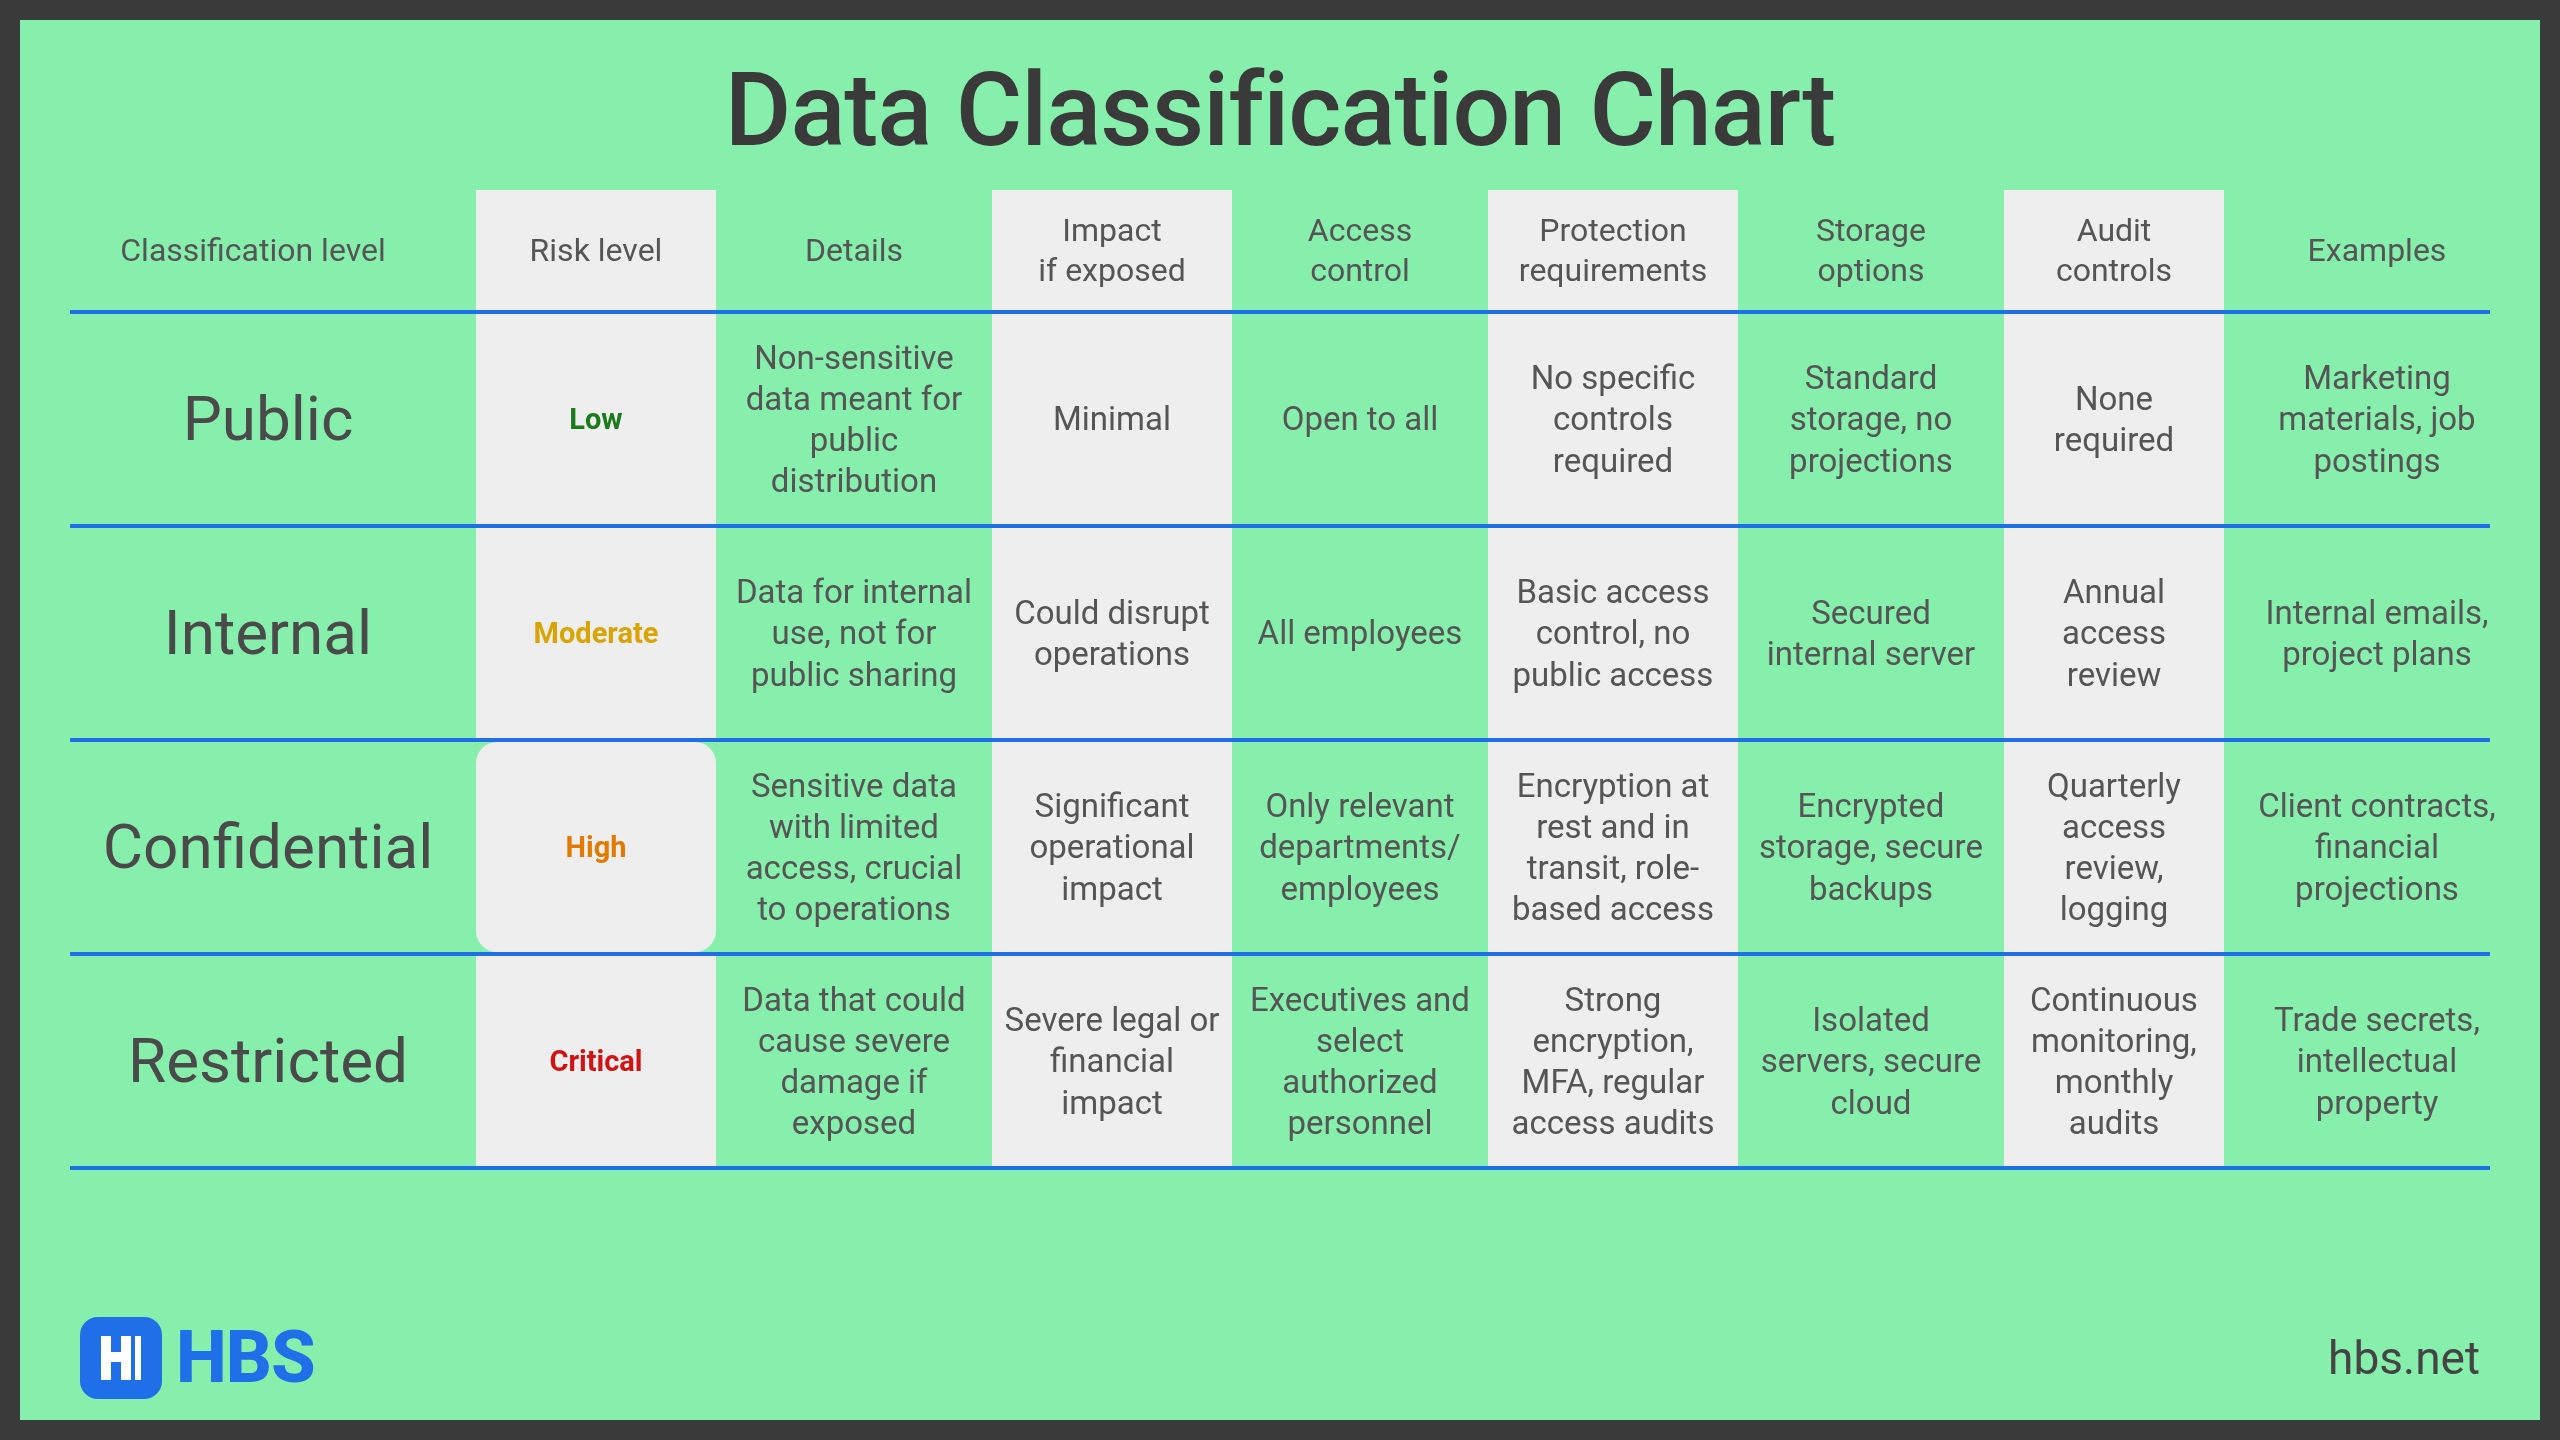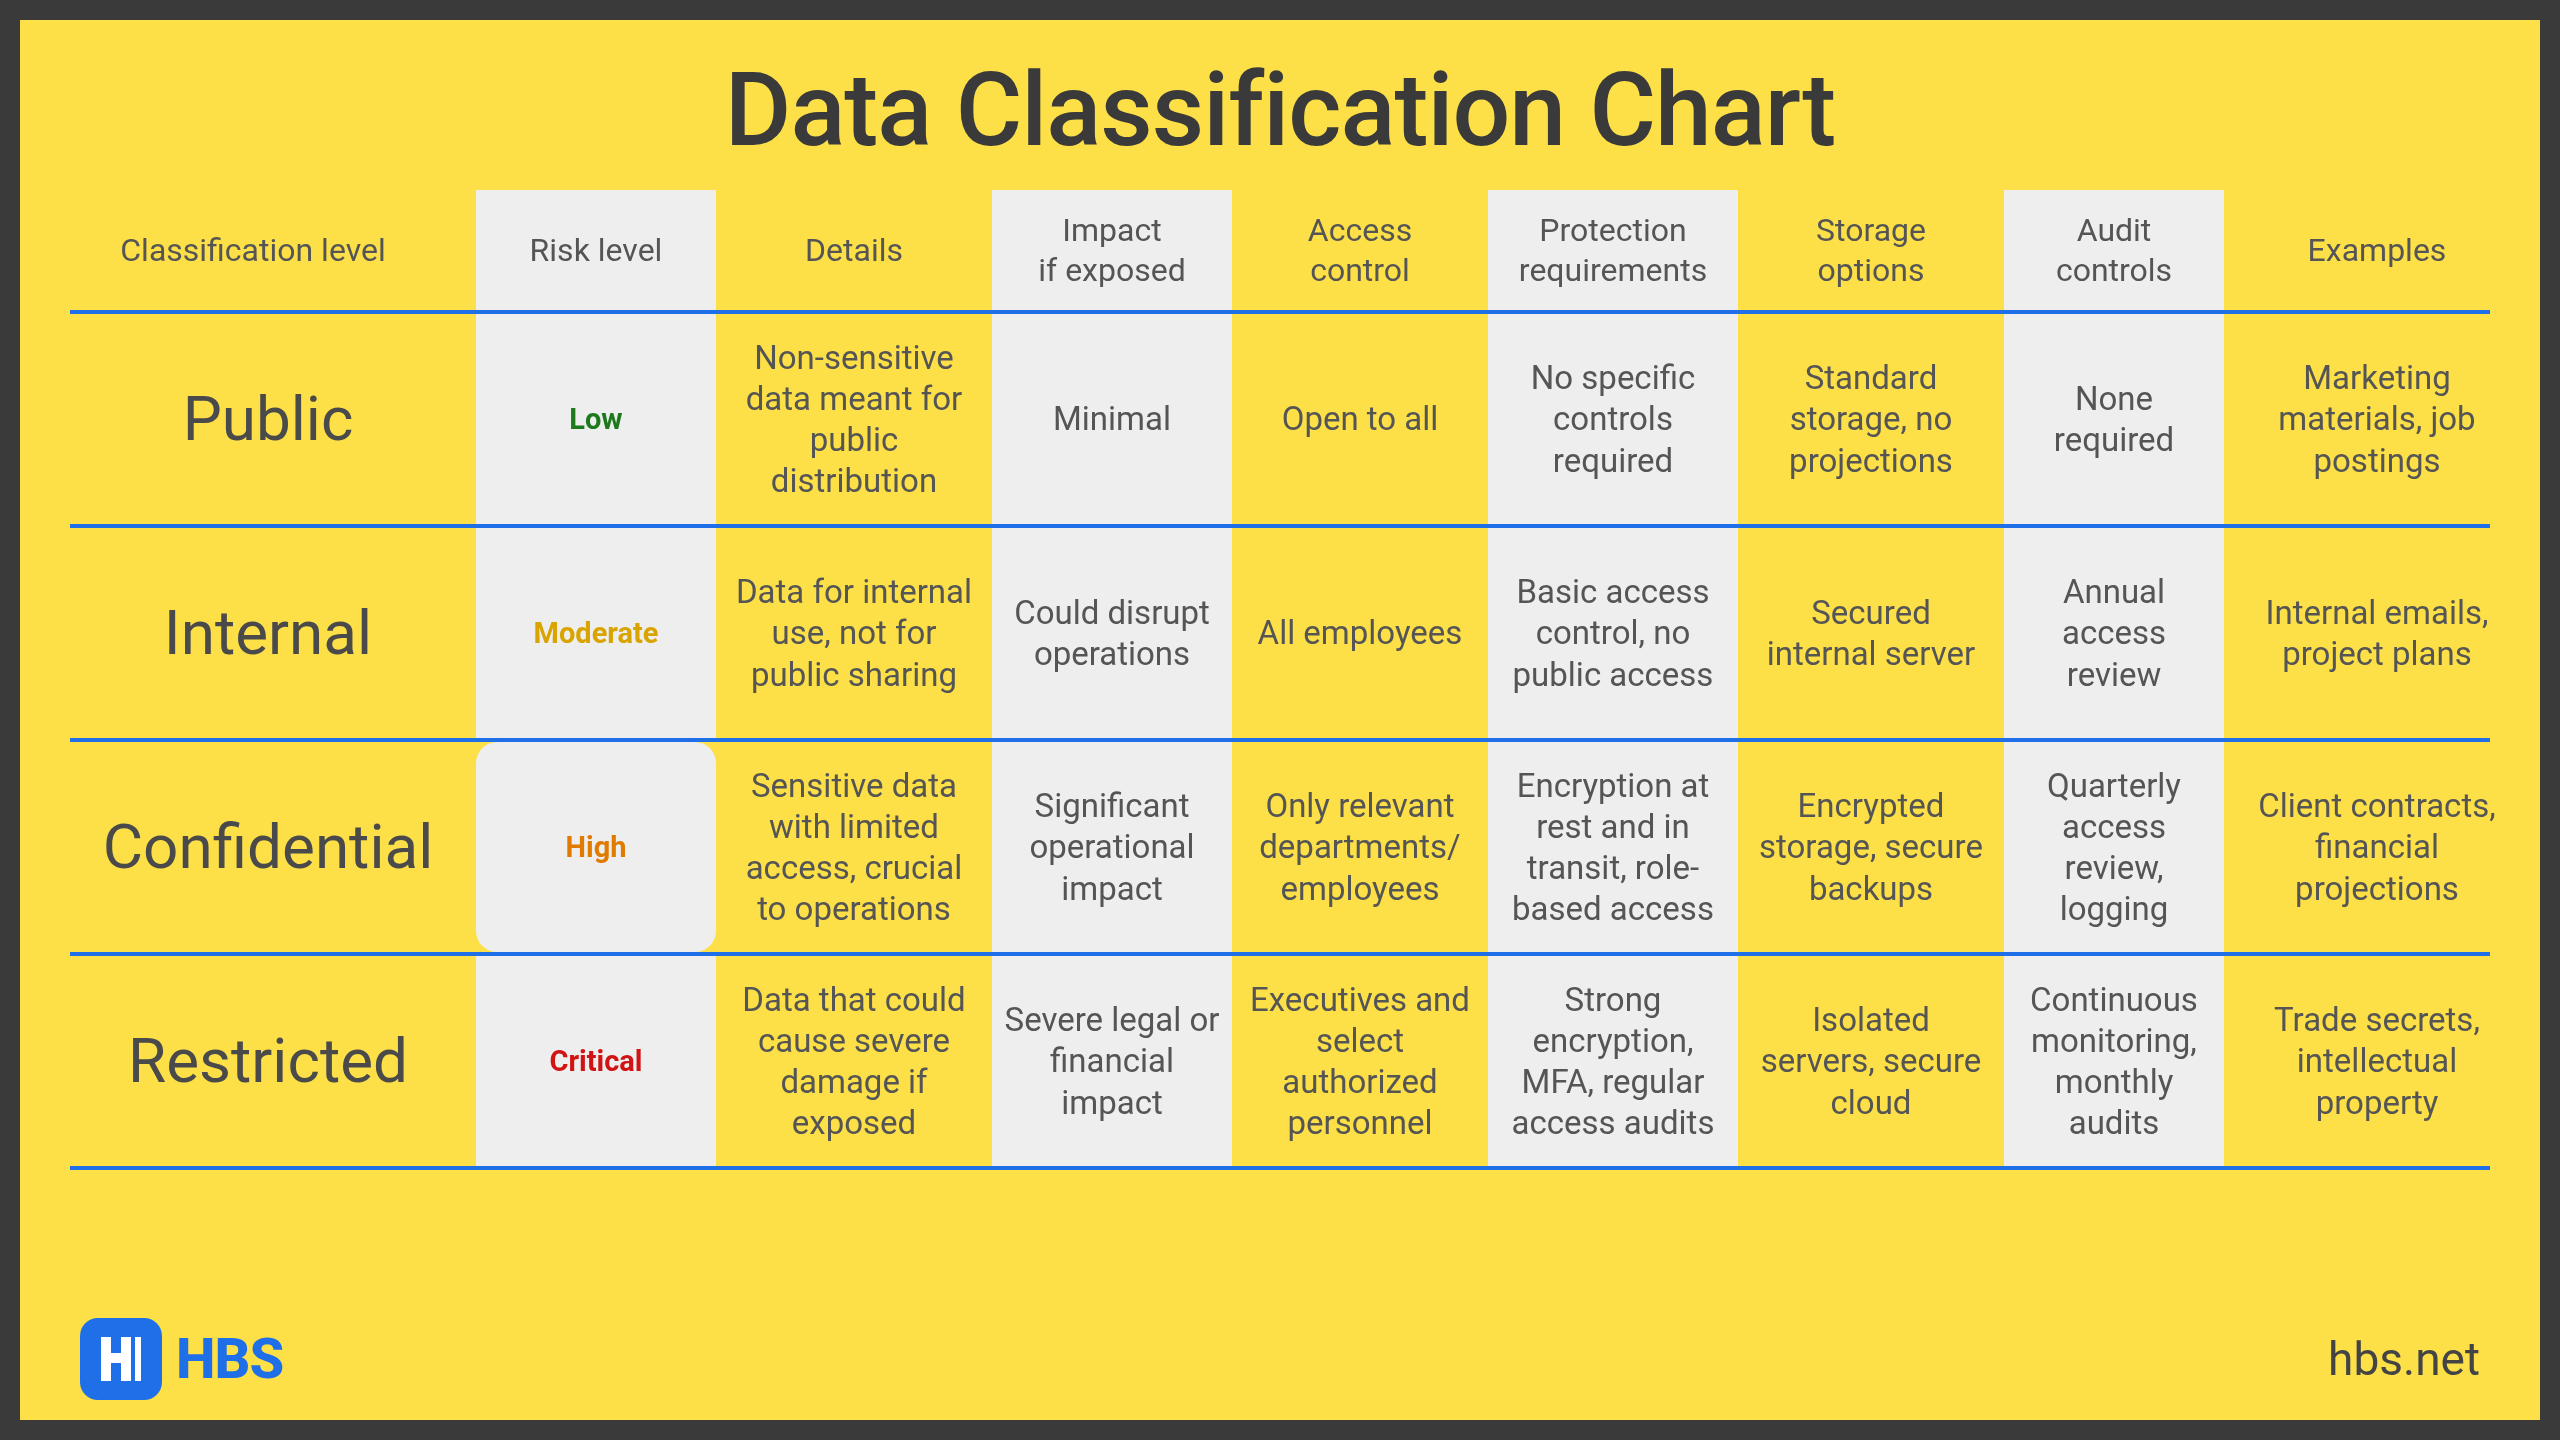--- a/index.html
+++ b/index.html
@@ -7,21 +7,21 @@
   body {
     font-family: -apple-system, BlinkMacSystemFont, "Segoe UI", Roboto, Helvetica, Arial, sans-serif;
     background: #3a3a3a;
     display: flex;
     align-items: center;
     justify-content: center;
     width: 2560px;
     height: 1440px;
   }
   .page {
-    background: #fde047;
+    background: #86efac;
     width: 2520px;
     height: 1400px;
     padding: 30px 50px 20px 50px;
     display: flex;
     flex-direction: column;
   }
   .title {
     font-size: 102px;
     font-weight: 500;
     color: #3a3a3a;
@@ -90,21 +90,21 @@
     width: 82px;
     height: 82px;
     background: #1e6fe8;
     border-radius: 18px;
     display: flex;
     align-items: center;
     justify-content: center;
   }
   .logo-badge svg { width: 48px; height: 56px; }
   .logo-text {
-    font-size: 56px;
+    font-size: 72px;
     font-weight: 800;
     color: #1e6fe8;
     letter-spacing: -1px;
   }
   .site {
     font-size: 46px;
     color: #444444;
   }
   .data-row { min-height: 210px; }
 </style>

